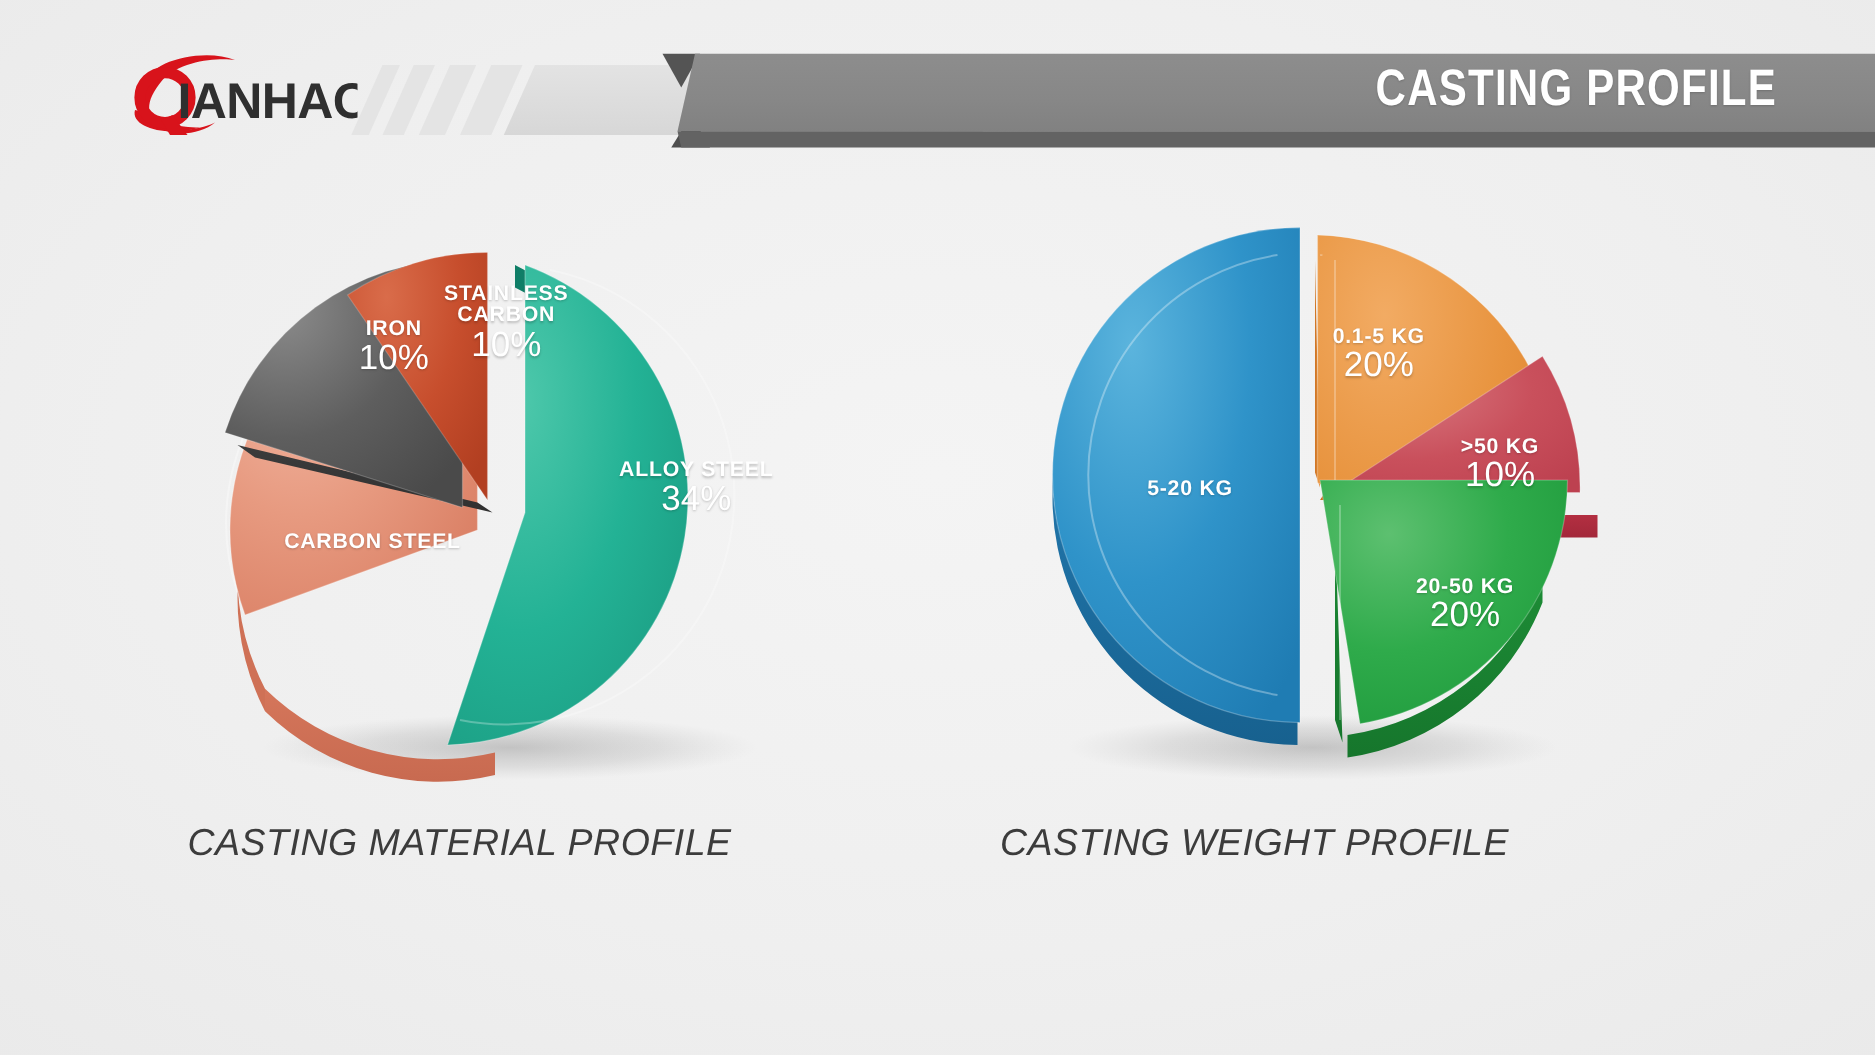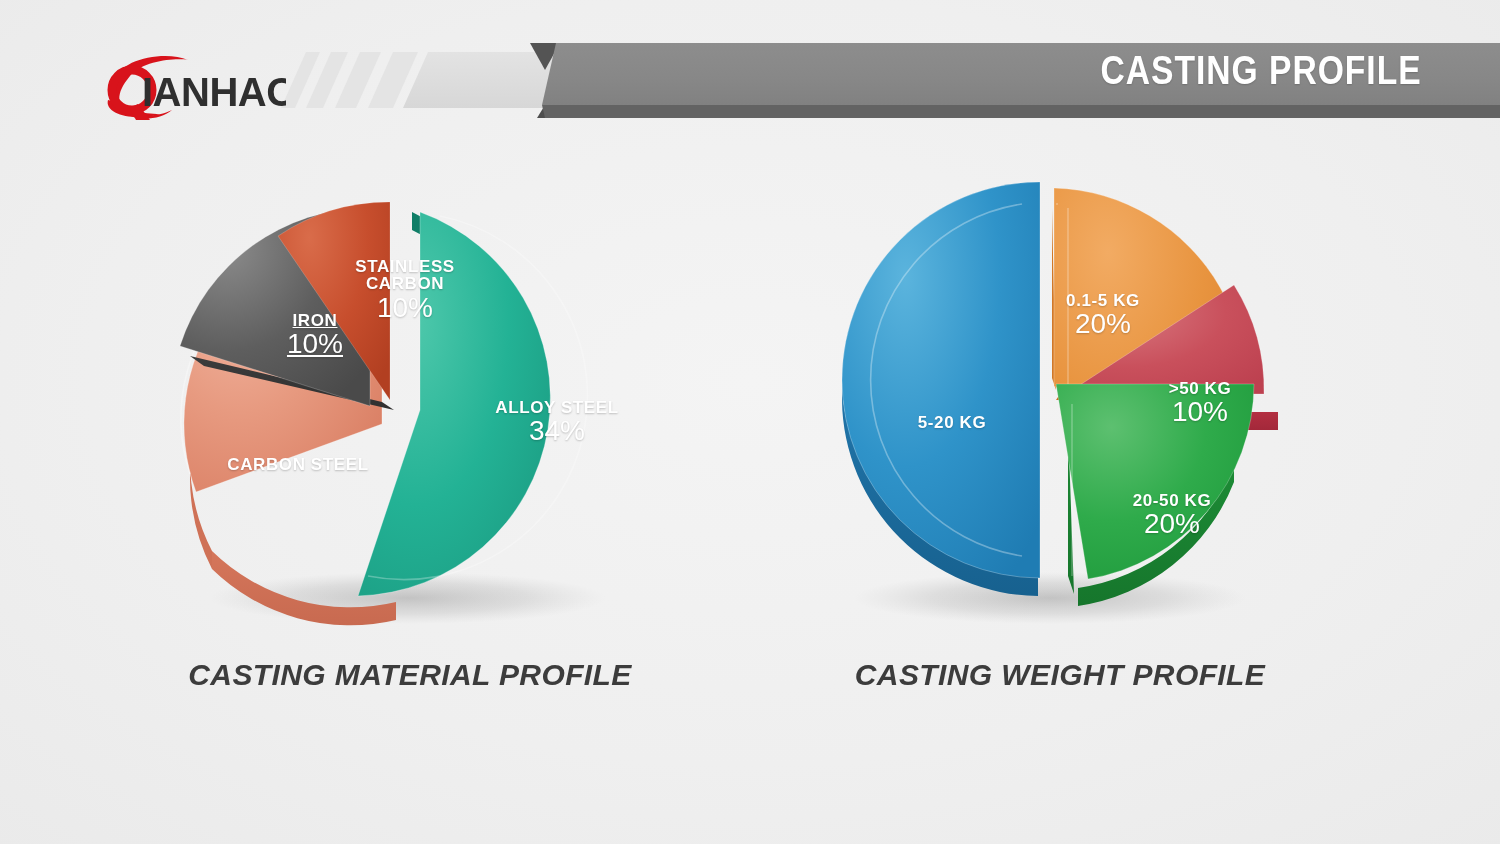--- a/index.html
+++ b/index.html
@@ -11,21 +11,21 @@
   body {
     background:
       radial-gradient(ellipse 1200px 700px at 50% 45%, #f4f4f4 0%, #efefef 55%, #e9e9e9 100%);
     position:relative;
   }
 
   
   #header { position:absolute; left:0; top:0; width:1500px; height:150px; }
 
   #logo-wrap {
-    position:absolute; left:86px; top:52px;
+    position:absolute; left:86px; top:40px;
     width:200px; height:72px;
   }
 
   #banner-svg { position:absolute; left:0; top:0; }
 
   #banner-title {
     position:absolute;
     right:78px; top:47px;
     font-size:41px;
     font-weight:bold;
@@ -40,41 +40,39 @@
 
   
   .chart-block { position:absolute; }
   #chart-left  { left:150px; top:160px; width:520px; height:560px; }
   #chart-right { left:800px; top:160px; width:520px; height:560px; }
 
   .pie-holder { position:relative; width:520px; height:470px; }
 
   .caption {
     position:absolute; left:0; top:498px; width:520px;
-    text-align:center;
     font-size:30px;
-    font-weight:bold;
+    font-weight:normal;
     font-style:italic;
     color:#3c3c3c;
     letter-spacing:0.4px;
     font-family:"Liberation Sans", sans-serif;
   }
 
   .pie-svg { position:absolute; left:0; top:0; }
 
   
   .slice-label {
     position:absolute;
     text-align:center;
     color:#ffffff;
     line-height:1.02;
     pointer-events:none;
     text-shadow:0 1px 2px rgba(0,0,0,.22);
     white-space:nowrap;
-    margin-top:32px;
   }
   .slice-label .nm {
     display:block;
     font-size:17px;
     font-weight:bold;
     letter-spacing:0.6px;
   }
   .slice-label .nm.thin { font-weight:600; }
   .slice-label .pc {
     display:block;
@@ -238,21 +236,21 @@
 
     <div class="slice-label" style="left:322px; top:207px; width:170px;">
       <span class="nm thin">ALLOY STEEL</span>
       <span class="pc">34%</span>
     </div>
 
     <div class="slice-label" style="left:38px; top:264px; width:220px;">
       <span class="nm thin">CARBON STEEL</span>
     </div>
 
-    <div class="slice-label" style="left:110px; top:120px; width:110px;text-decoration:underline;">
+    <div class="slice-label" style="left:110px; top:94px; width:110px;">
       <span class="nm thin">IRON</span>
       <span class="pc">10%</span>
     </div>
 
     <div class="slice-label" style="left:196px; top:66px; width:118px;">
       <span class="nm thin">STAINLESS</span>
       <span class="nm2 thin">CARBON</span>
       <span class="pc">10%</span>
     </div>
   </div>

